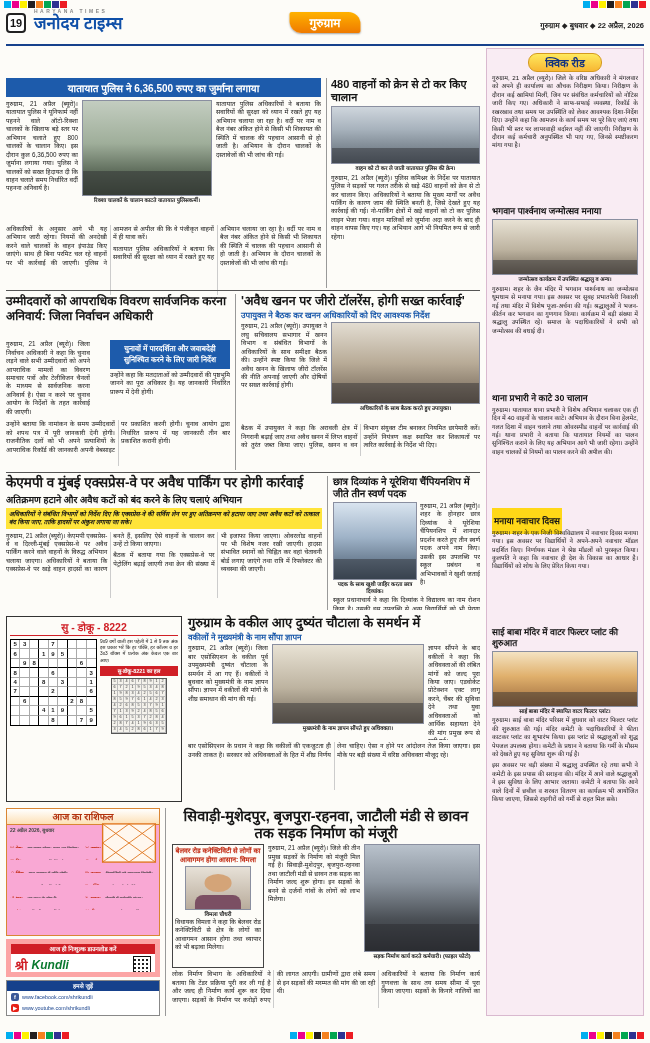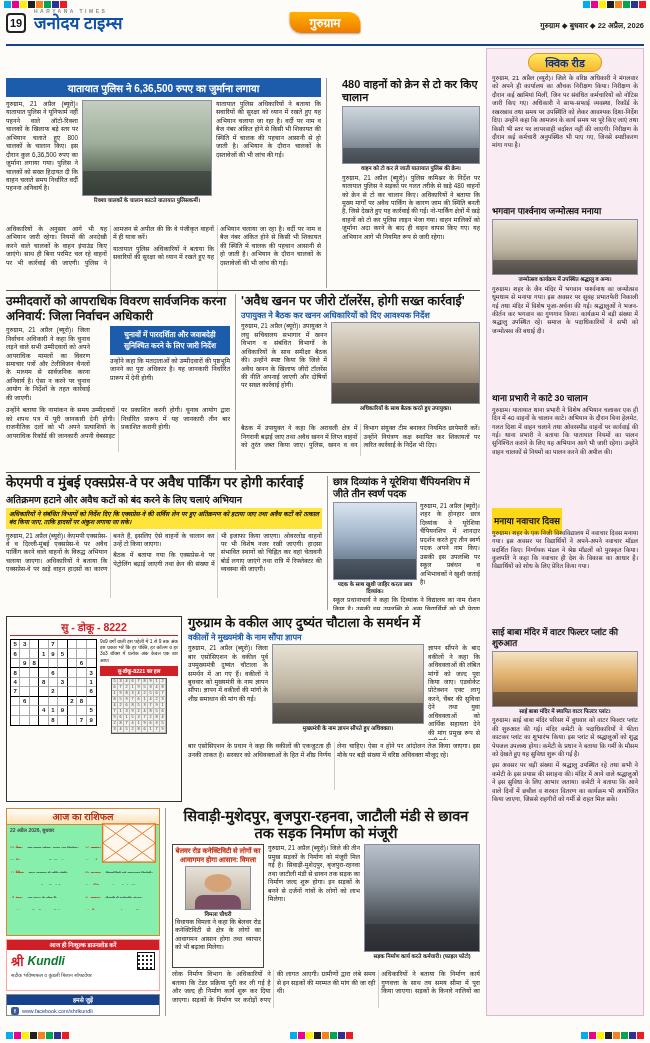--- a/index.html
+++ b/index.html
@@ -53,29 +53,29 @@
   .lead-head{position:absolute;left:0;top:0;width:474px;font-size:19px;font-weight:800;color:#e01e25;line-height:1.1;white-space:nowrap}
   .lead-head .hl{background:#ffd817;padding:0 3px}
   .band1{position:absolute;left:0;top:30px;width:474px;height:210px;display:flex}
   .lead-left{width:320px;padding-right:5px}
   .subbar{background:#1d5bab;color:#fff;font-weight:bold;font-size:10px;text-align:center;padding:2.5px 0}
   .lead-grid{display:flex;gap:4px;margin-top:3px;height:122px;overflow:hidden}
   .lead-colA{width:72px}
   .lead-photo-stack{width:130px}
   .lead-colC{flex:1}
   .lead-bottom{margin-top:3px;height:70px;overflow:hidden}
-  .tow{width:154px;border-left:1px solid #999;padding-left:15px;display:flex;flex-direction:column}
+  .tow{width:154px;border-left:1px solid #999;padding-left:4px;display:flex;flex-direction:column}
   .tow-head{font-size:11px;font-weight:800;line-height:1.18}
   .tow-body{flex:1;overflow:hidden;margin-top:2px}
 
   
   .band2{position:absolute;left:0;top:246px;width:474px;height:176px;display:flex}
   .b2l{width:230px;border-right:1px solid #999;padding-right:5px}
   .b2l-head{font-size:12px;font-weight:800;line-height:1.22}
-  .b2-grid{display:flex;gap:20px;margin-top:3px;height:78px;overflow:hidden}
+  .b2-grid{display:flex;gap:20px;margin-top:17px;height:78px;overflow:hidden}
   .b2-colA{width:84px}
   .b2-colB{flex:1}
   .blue-box{background:#1d5bab;color:#fff;font-size:7.4px;font-weight:bold;text-align:center;line-height:1.4;padding:4px 5px;margin-bottom:2px}
   .b2l-bottom{margin-top:2px;height:46px;overflow:hidden}
   .b2c{flex:1;padding-left:5px}
   .b2c-head{font-size:12.5px;font-weight:800;line-height:1.15}
   .sub-blue{color:#1d5bab;font-size:8.2px;font-weight:bold;margin-top:1px}
   .b2c-grid{display:flex;gap:4px;margin-top:2px;height:100px;overflow:hidden}
   .b2c-colA{width:86px}
   .b2c-photo{flex:1}
@@ -116,29 +116,29 @@
   .law-head{font-size:13px;font-weight:800;line-height:1.1}
   .law-grid{display:flex;gap:4px;margin-top:2px;height:96px;overflow:hidden}
   .law-colA{width:80px}
   .law-photo{width:152px}
   .law-colC{flex:1}
   .law-bottom{margin-top:2px;height:48px;overflow:hidden}
 
   
   .band5{position:absolute;left:0;top:760px;width:474px;height:208px;display:flex}
   .b5l{width:154px;display:flex;flex-direction:column;gap:3px}
-  .horo{border:1px solid #d98634;height:128px;overflow:hidden;position:relative;background:#86efac}
+  .horo{border:1px solid #d98634;height:128px;overflow:hidden;position:relative;background:#f9a8d4}
   .horo-head{background:linear-gradient(#ffffff,#fde0b6);font-weight:800;font-size:9.5px;color:#b3330f;text-align:center;border-bottom:1px solid #d98634;padding:1px 0}
   .horo-date{font-size:5px;text-align:left;padding:2px 3px;width:92px;line-height:1.4;font-weight:bold;color:#444}
   .kundli{position:absolute;right:2px;top:14px;width:56px;height:40px}
   .zod-grid{display:grid;grid-template-columns:1fr 1fr;gap:1px 4px;padding:0 3px}
   .zod{overflow:hidden;height:11.5px}
   .zod-head{font-size:4.8px;color:#c22a12;font-weight:bold;display:inline}
   .zod-txt{font-size:4.3px;color:#333;display:inline}
-  .ad1{border:1px solid #fca5a5;height:52px;overflow:hidden;background:#fff}
+  .ad1{border:5px solid #fca5a5;height:38px;overflow:hidden;background:#fff}
   .ad1-top{background:#d01f26;color:#fff;font-size:6px;font-weight:bold;text-align:center;padding:1px}
   .ad1-row{display:flex;align-items:center;gap:4px;padding:2px 4px}
   .brand-pre{font-size:13px;font-weight:800;color:#d01f26}
   .brand{font-size:12px;font-weight:800;color:#0a7a2f;font-style:italic}
   .qr-sq{width:18px;height:18px;margin-left:auto;background:repeating-linear-gradient(0deg,#111 0 2px,#fff 2px 4px),repeating-linear-gradient(90deg,#111 0 2px,#fff 2px 4px);background-blend-mode:screen;border:1px solid #111}
   .ad1-tag{font-size:5px;padding:0 4px;color:#333}
   .ad2{border:1px solid #888;flex:1;overflow:hidden;background:#fff}
   .ad2-top{background:#16418c;color:#fff;font-size:6px;font-weight:bold;text-align:center;padding:1px}
   .soc-row{display:flex;align-items:center;gap:3px;padding:1.5px 4px}
   .soc-ic{width:8px;height:8px;border-radius:2px;color:#fff;font-size:5.5px;font-weight:bold;display:flex;align-items:center;justify-content:center}

